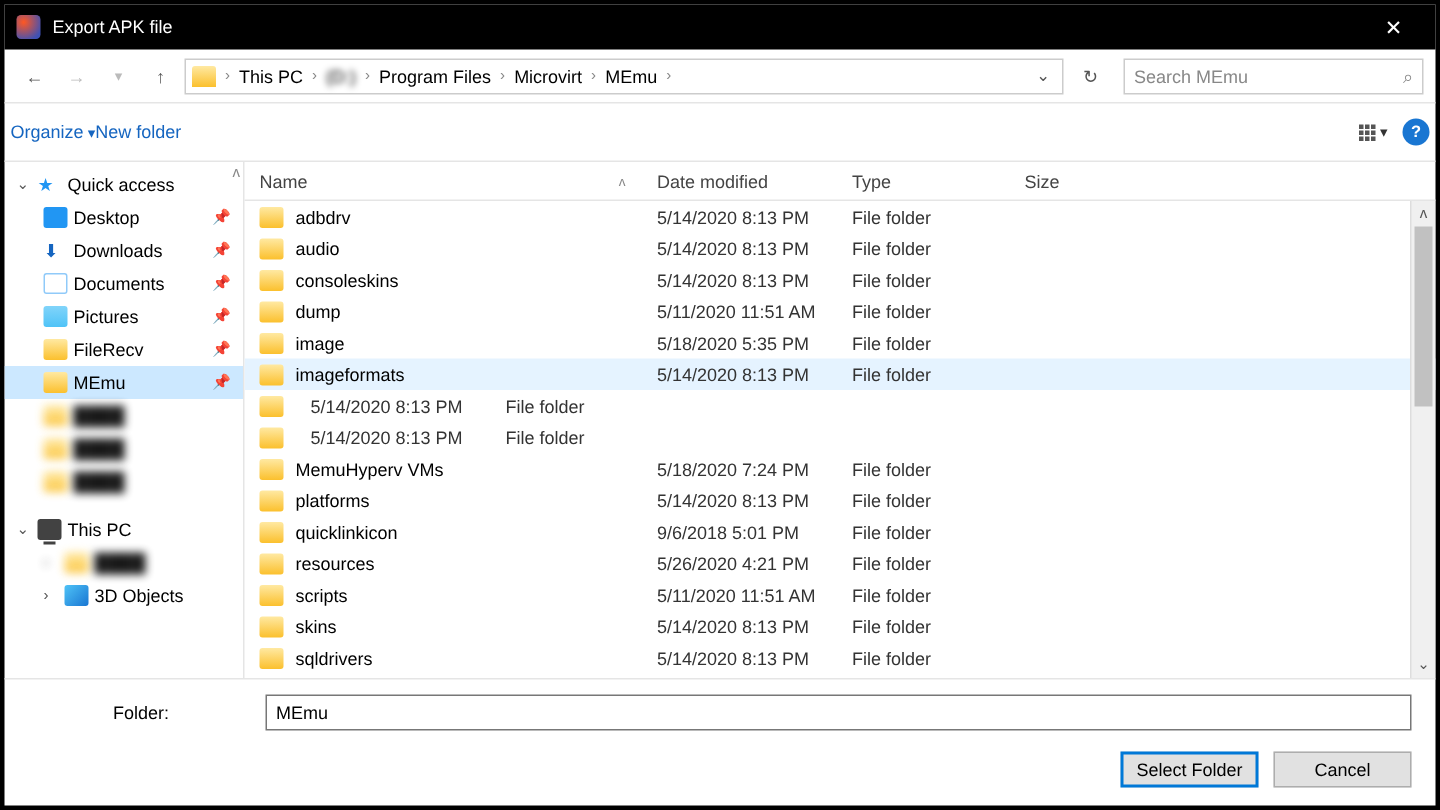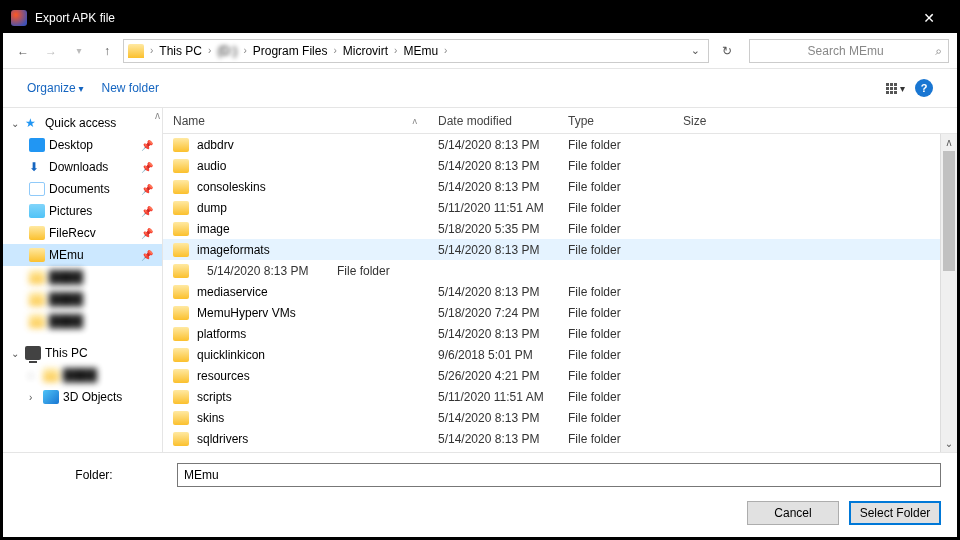--- a/index.html
+++ b/index.html
@@ -13,22 +13,22 @@
 .nav-arrow { width: 24px; height: 24px; display: flex; align-items: center; justify-content: center; color: #555; cursor: pointer; }
 .nav-arrow.disabled { color: #bbb; }
 .breadcrumb { flex: 1; display: flex; align-items: center; height: 24px; border: 1px solid #ccc; padding: 0 4px; background: #fff; }
 .bc-folder-icon { width: 16px; height: 14px; background: linear-gradient(#ffe9a2, #fbc02d); border-radius: 2px 2px 0 0; margin-right: 4px; }
 .bc-part { padding: 0 4px; cursor: pointer; white-space: nowrap; }
 .bc-part.blur { filter: blur(2px); }
 .bc-sep { color: #888; padding: 0 2px; font-size: 10px; }
 .bc-end { margin-left: auto; color: #555; font-size: 11px; padding-right: 4px;}
 .refresh { width: 24px; text-align: center; color: #555; cursor: pointer; margin-left:2px;}
 .searchbox { width: 200px; height: 24px; border: 1px solid #ccc; display: flex; align-items: center; padding: 0 6px; color: #888; margin-left: 6px; }
-.searchbox span:first-child { flex: 1; text-align: center; }
-.toolbar { height: 38px; display: flex; align-items: center; padding: 0 24px; gap: 18px; }
+.searchbox span:first-child { flex: 1; }
+.toolbar { height: 38px; display: flex; align-items: center; padding: 0 4px; }
 .toolbar .link { color: #1565c0; cursor: pointer; }
 .toolbar .dd::after { content: " ▾"; font-size: 10px; }
 .toolbar-right { margin-left: auto; display: flex; align-items: center; gap: 10px; }
 .viewbtn { display:flex; align-items:center; gap:3px; color:#333; cursor:pointer;}
 .viewbtn .grid { display:grid; grid-template-columns: repeat(3,3px); grid-template-rows: repeat(3,3px); gap:1px;}
 .viewbtn .grid div{ background:#555;}
 .help { width: 18px; height: 18px; border-radius: 50%; background: #1976d2; color: #fff; display: flex; align-items: center; justify-content: center; font-weight: bold; cursor: pointer; font-size:11px;}
 .body { flex: 1; display: flex; border-top: 1px solid #e5e5e5; min-height:0; }
 .sidebar { width: 160px; border-right: 1px solid #e5e5e5; overflow: hidden; position: relative; padding-top:4px;}
 .sb-scroll-up { position:absolute; right:2px; top:2px; color:#888; font-size:10px;}
@@ -259,21 +259,20 @@
             <span class="fsize"></span>
           </div>
           <div class="row">
             <span class="ficon"></span>
             <span class="fdate">5/14/2020 8:13 PM</span>
             <span class="ftype">File folder</span>
             <span class="fsize"></span>
           </div>
           <div class="row">
             <span class="ficon"></span>
-            <span class="fname">mediaservice</span>
             <span class="fdate">5/14/2020 8:13 PM</span>
             <span class="ftype">File folder</span>
             <span class="fsize"></span>
           </div>
           <div class="row">
             <span class="ficon"></span>
             <span class="fname">MemuHyperv VMs</span>
             <span class="fdate">5/18/2020 7:24 PM</span>
             <span class="ftype">File folder</span>
             <span class="fsize"></span>
@@ -331,18 +330,18 @@
       </div>
     </div>
   </div>
 
   <div class="footer">
     <div class="folder-row">
       <label>Folder:</label>
       <input class="folder-input" value="MEmu" style="">
     </div>
     <div class="buttons">
+      <button class="btn primary">Select Folder</button>
       <button class="btn">Cancel</button>
-      <button class="btn primary">Select Folder</button>
     </div>
   </div>
 
 </div>
 
 </body></html>

